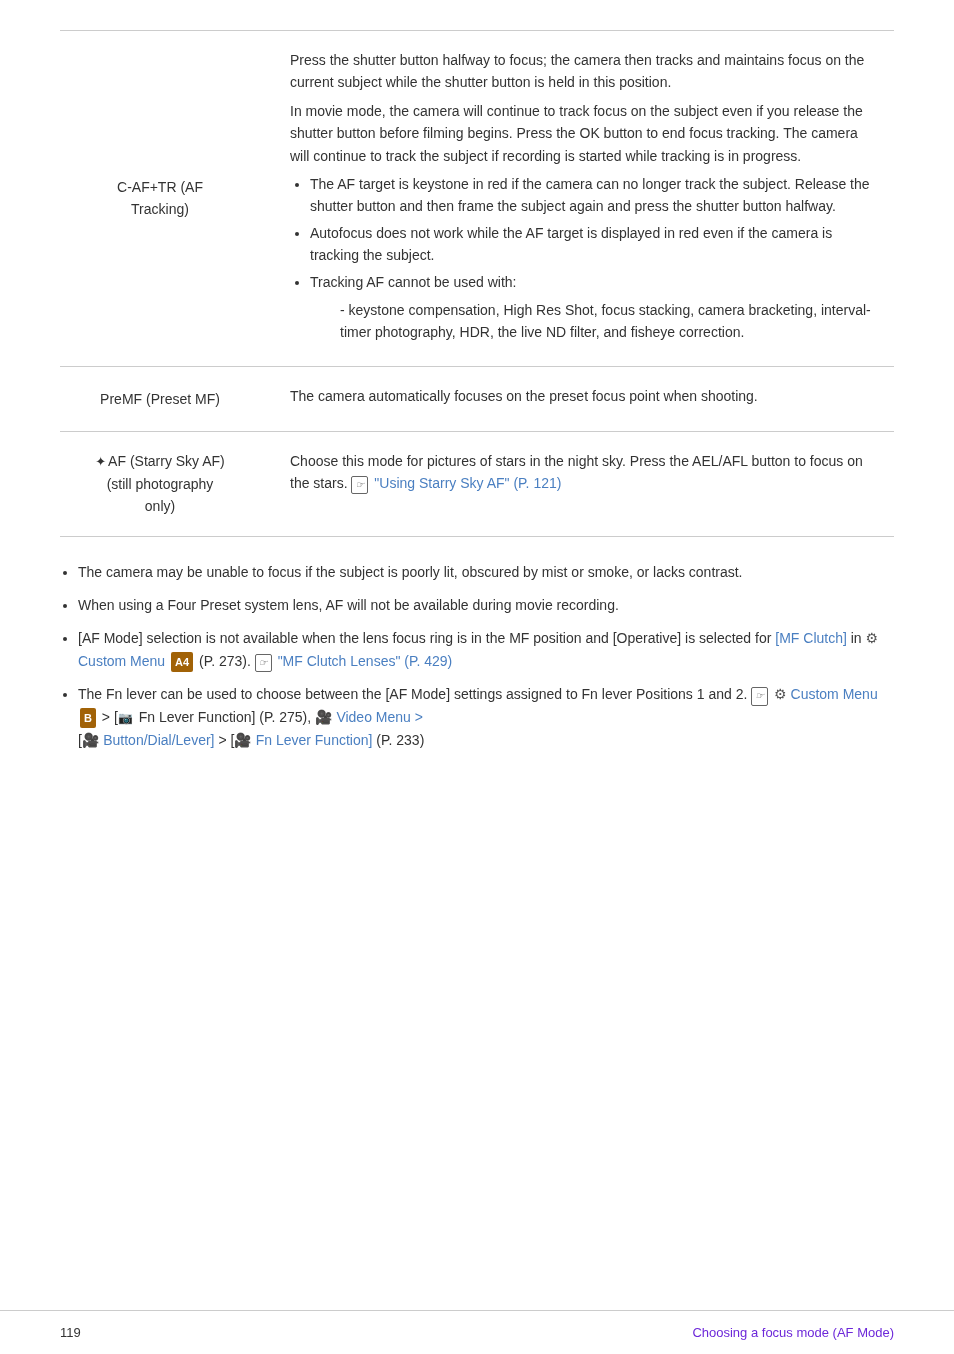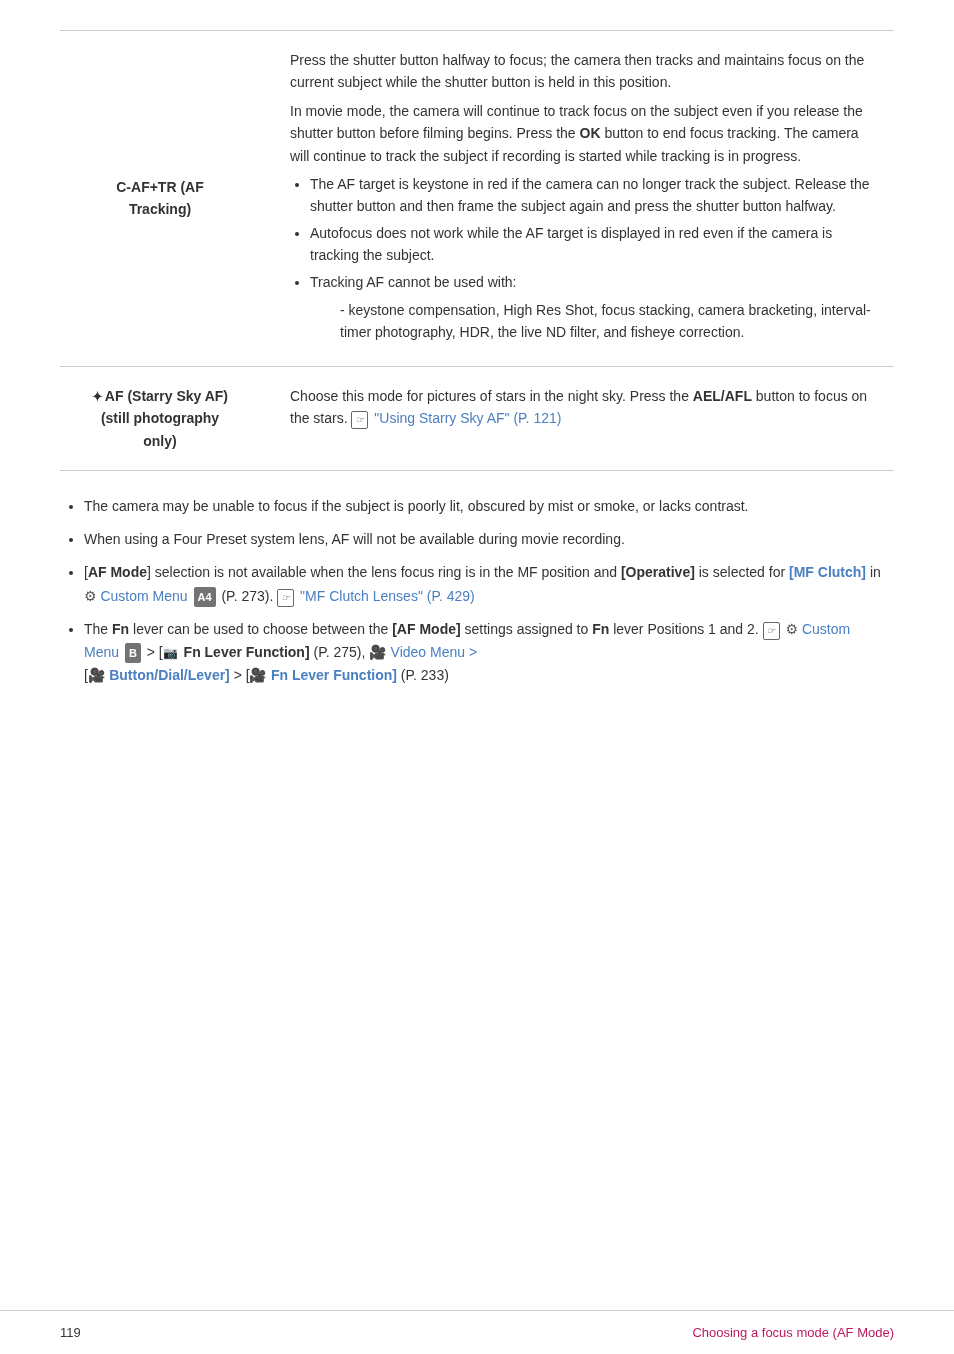--- a/index.html
+++ b/index.html
@@ -51,37 +51,37 @@
     .col-desc ul li {
       margin-bottom: 4px;
     }
     .col-desc .dash-list {
       margin-left: 30px;
       list-style: none;
     }
     .col-desc .dash-list li::before {
       content: "- ";
     }
-    .bold { font-weight: bold; }
+    .bold { font-weight: normal; }
     .blue-link { color: #4a7fc1; }
     .notes-section {
       margin-top: 10px;
       padding: 0 10px;
     }
     .notes-section ul {
       list-style: disc;
-      margin-left: 14px;
+      margin-left: 8px;
     }
     .notes-section ul li {
       margin-bottom: 10px;
       line-height: 1.65;
     }
     .badge {
       display: inline-block;
-      background: #737373;
+      background: #a16207;
       color: #fff;
       font-size: 11px;
       font-weight: bold;
       padding: 1px 4px;
       border-radius: 2px;
       margin: 0 2px;
     }
     .gear-symbol {
       display: inline-block;
       font-size: 14px;
@@ -105,21 +105,21 @@
       justify-content: space-between;
       align-items: center;
       font-size: 13px;
       color: #555;
     }
     .footer-page-num {
       color: #333;
       text-align: center;
     }
     .footer-chapter {
-      color: #be185d;
+      color: #6d28d9;
       margin-left: 8px;
     }
   </style>
 </head>
 <body>
 
 <div class="page-content">
 
   <table>
 
@@ -136,20 +136,28 @@
           <li>Autofocus does not work while the AF target is displayed in red even if the camera is tracking the subject.</li>
           <li>Tracking AF cannot be used with:
             <ul class="dash-list">
               <li>keystone compensation, High Res Shot, focus stacking, camera bracketing, interval-timer photography, HDR, the live ND filter, and fisheye correction.</li>
             </ul>
           </li>
         </ul>
       </td>
     </tr>
 
+    <tr>
+      <td class="col-label">
+        <span class="bold">PreMF (Preset MF)</span>
+      </td>
+      <td class="col-desc">
+        <p>The camera automatically focuses on the preset focus point when shooting.</p>
+      </td>
+    </tr>
 
     <tr>
       <td class="col-label">
         <span class="bold">
           <span class="star-icon">✦</span>AF (Starry Sky AF)<br>(still photography<br>only)
         </span>
       </td>
       <td class="col-desc">
         <p>
           Choose this mode for pictures of stars in the night sky. Press the <span class="bold">AEL/AFL</span> button to focus on the stars.

